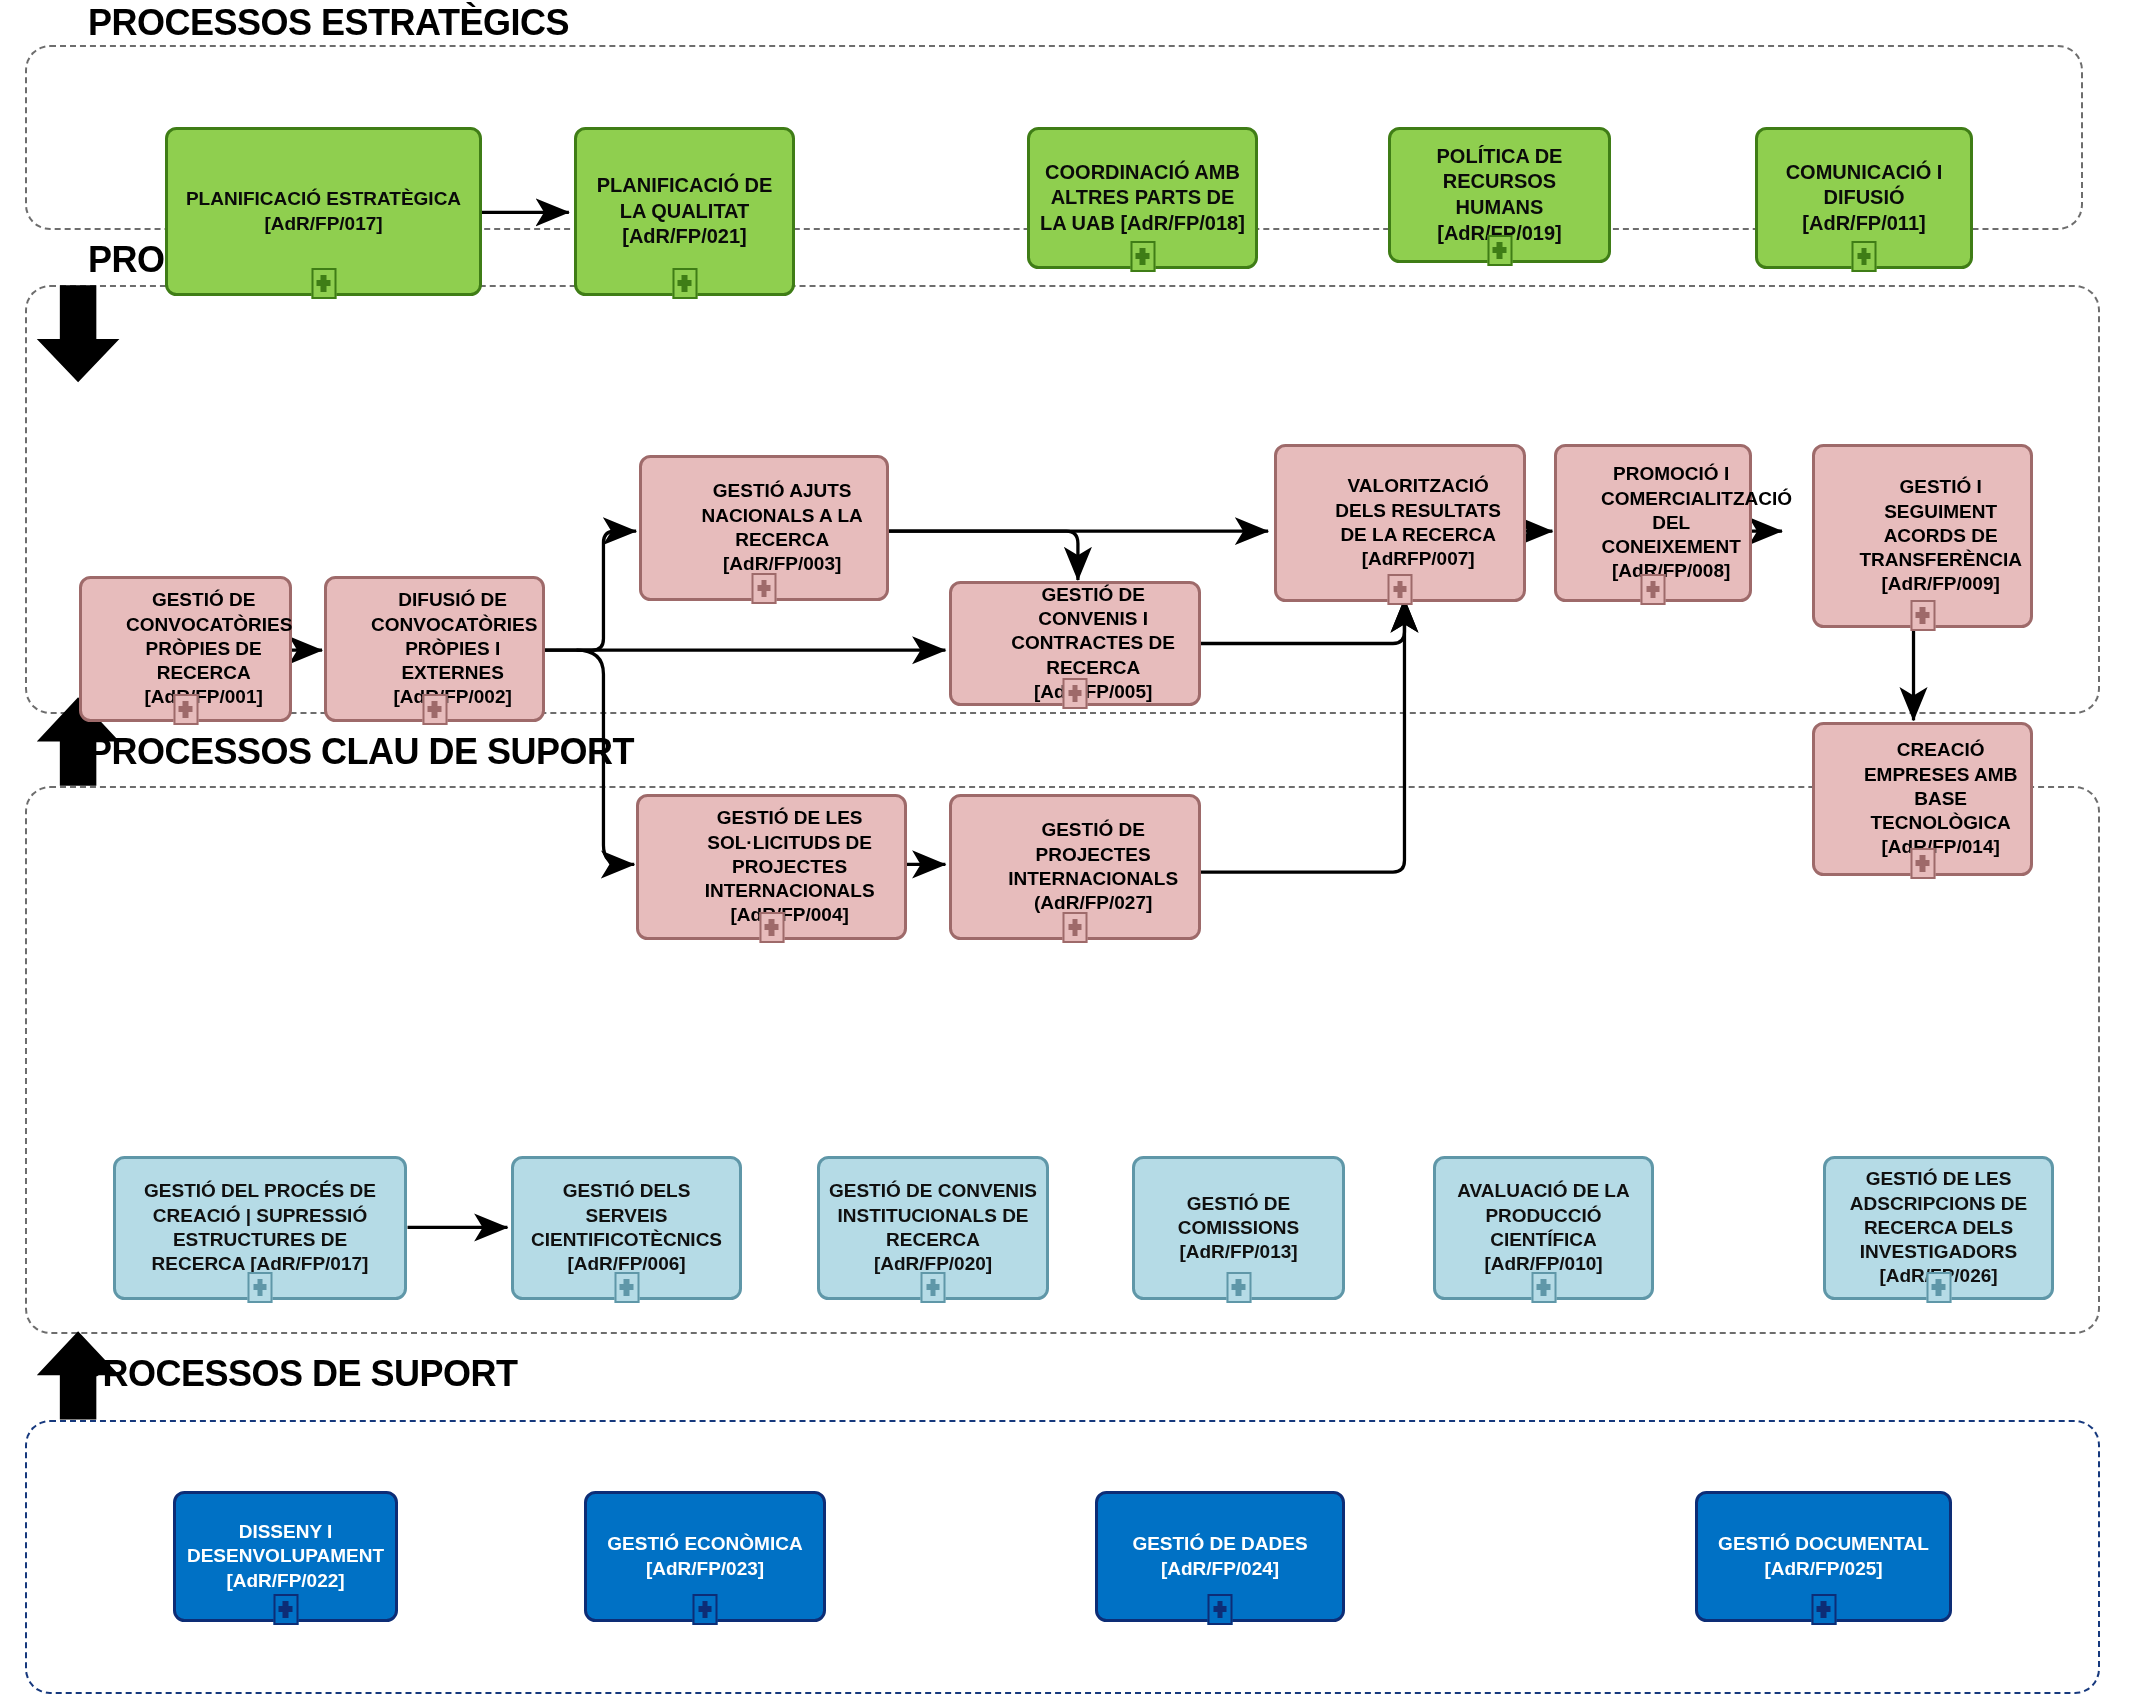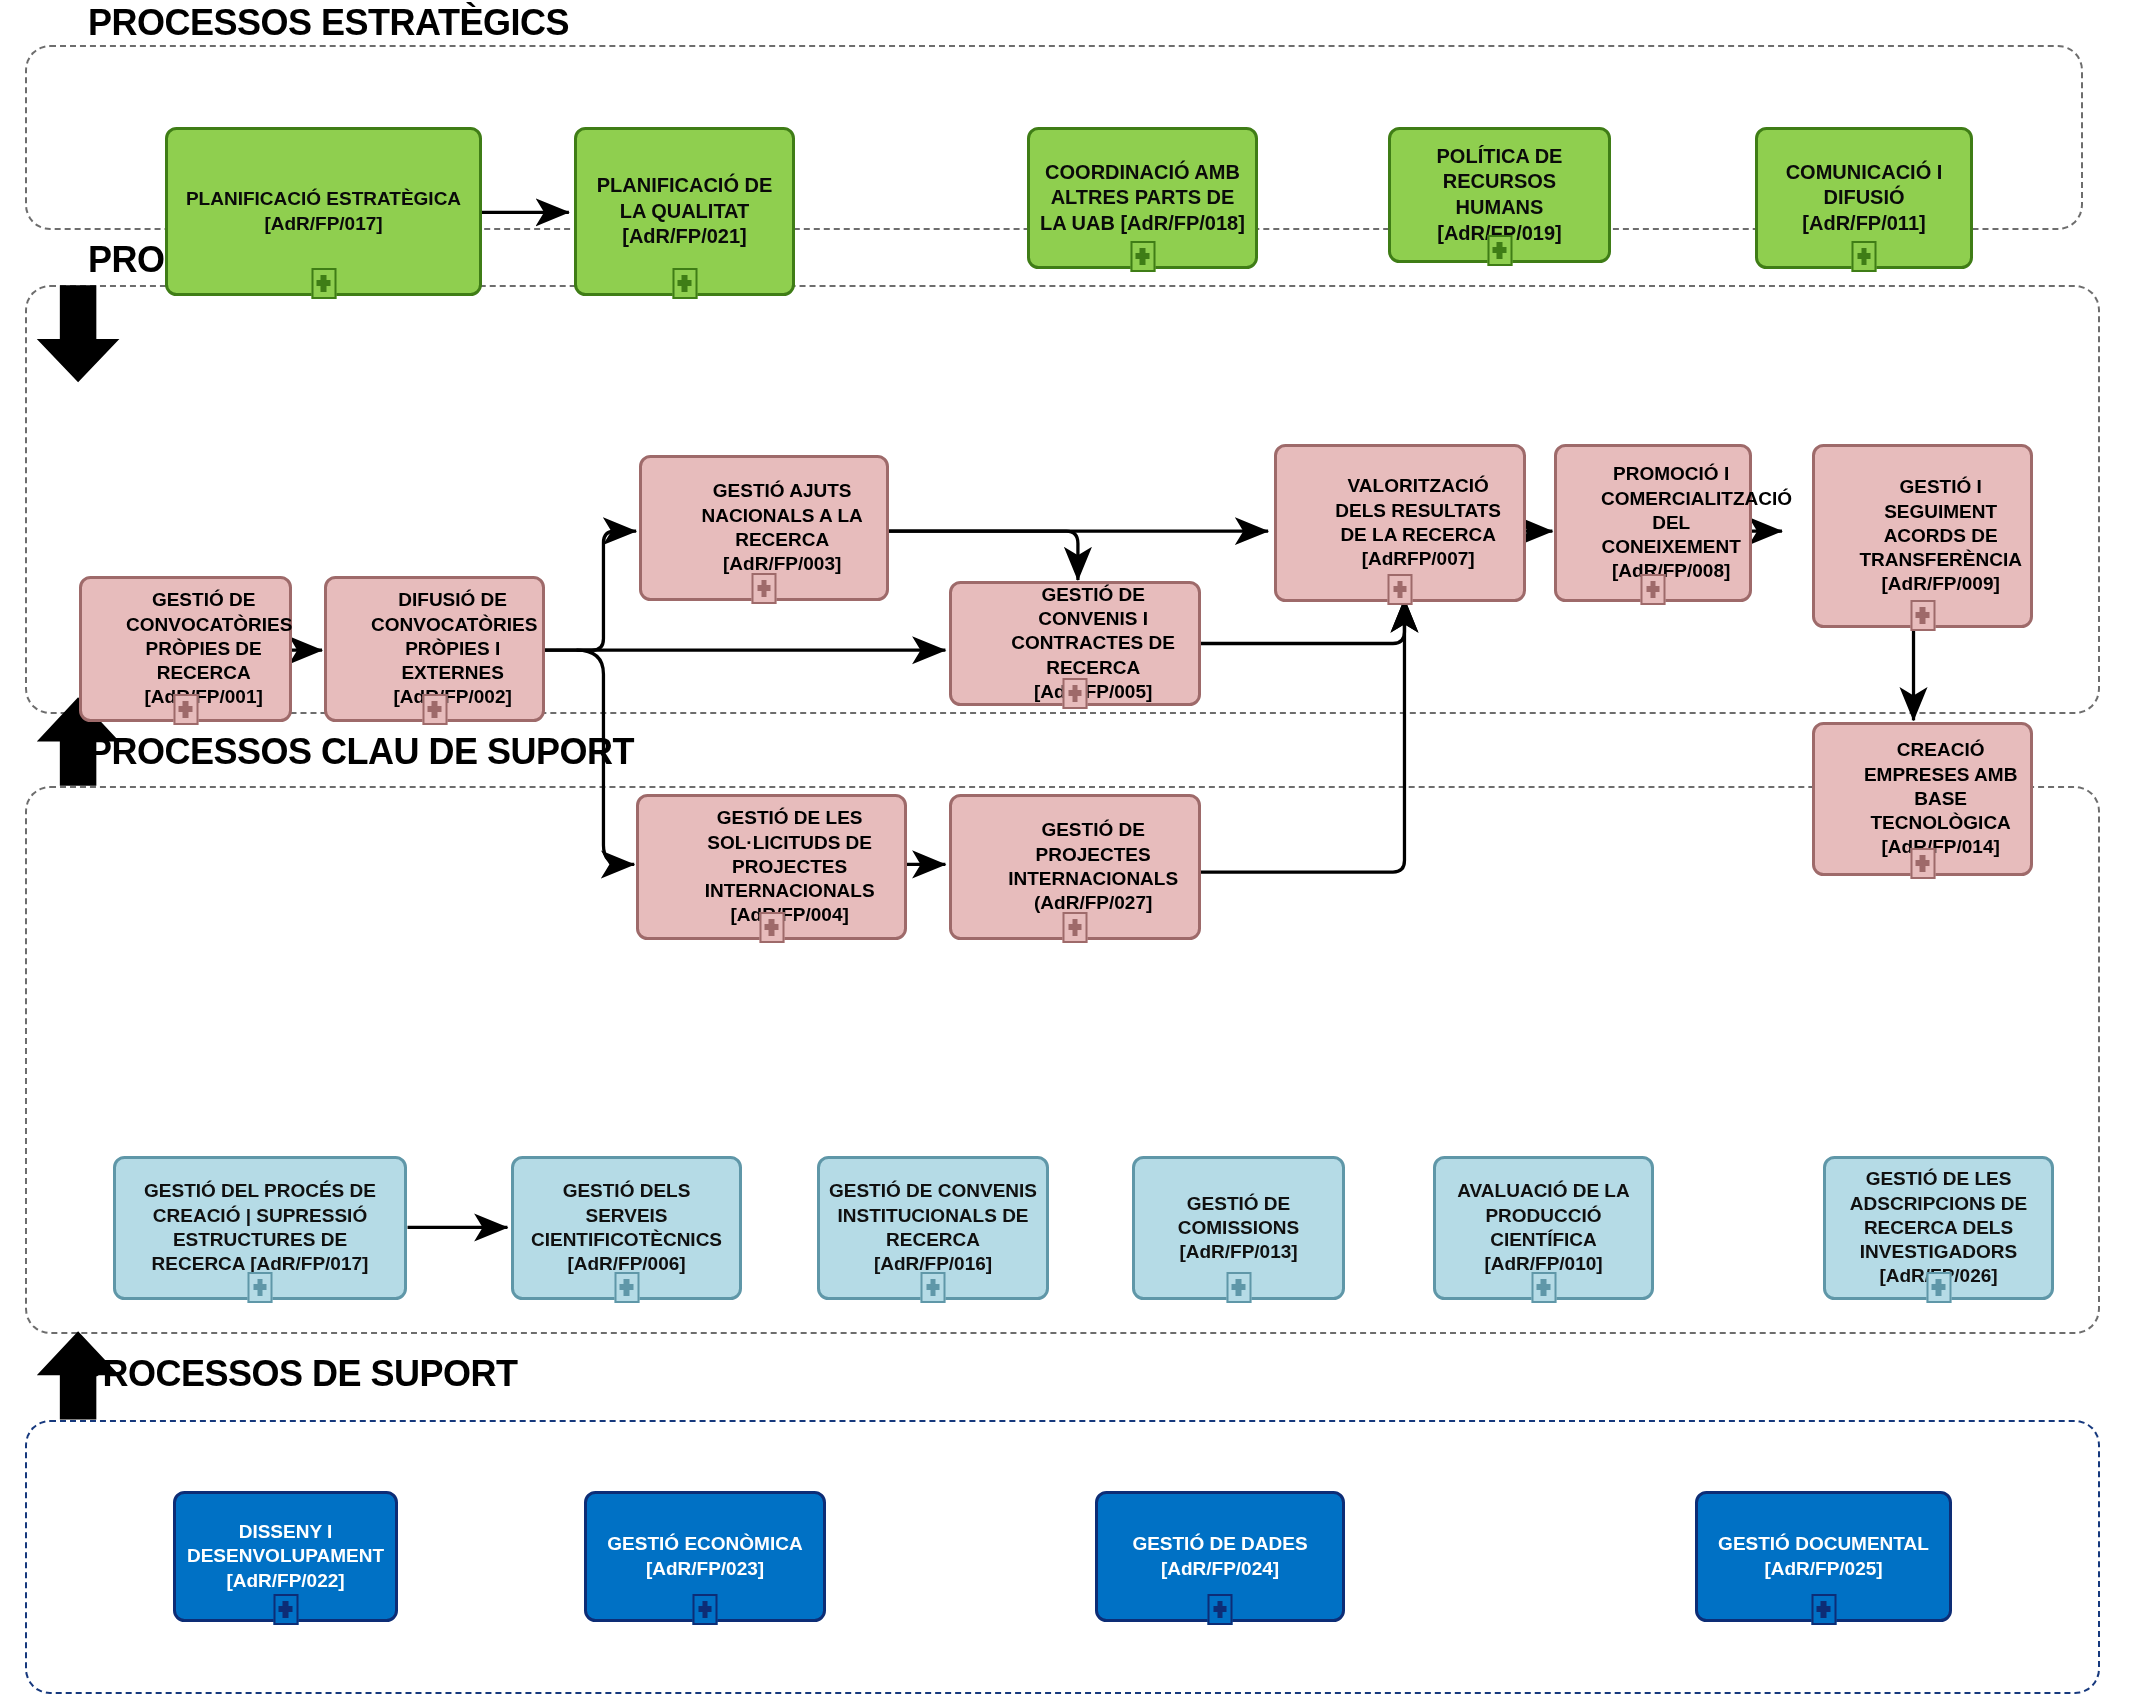--- a/index.html
+++ b/index.html
@@ -242,21 +242,21 @@
 
   <div class="node n-lblue" style="left:511px;top:1156px;width:231px;height:144px;font-size:19px;">
     <span class="lbl">GESTIÓ DELS SERVEIS CIENTIFICOTÈCNICS [AdR/FP/006]</span>
     <span class="plusbox">
         <i class="v"></i>
         <i class="h"></i>
       </span>
   </div>
 
   <div class="node n-lblue" style="left:817px;top:1156px;width:232px;height:144px;font-size:19px;">
-    <span class="lbl">GESTIÓ DE CONVENIS INSTITUCIONALS DE RECERCA [AdR/FP/016]</span>
+    <span class="lbl">GESTIÓ DE CONVENIS INSTITUCIONALS DE RECERCA [AdR/FP/020]</span>
     <span class="plusbox">
         <i class="v"></i>
         <i class="h"></i>
       </span>
   </div>
 
   <div class="node n-lblue" style="left:1132px;top:1156px;width:213px;height:144px;font-size:19px;">
     <span class="lbl">GESTIÓ DE COMISSIONS [AdR/FP/013]</span>
     <span class="plusbox">
         <i class="v"></i>

